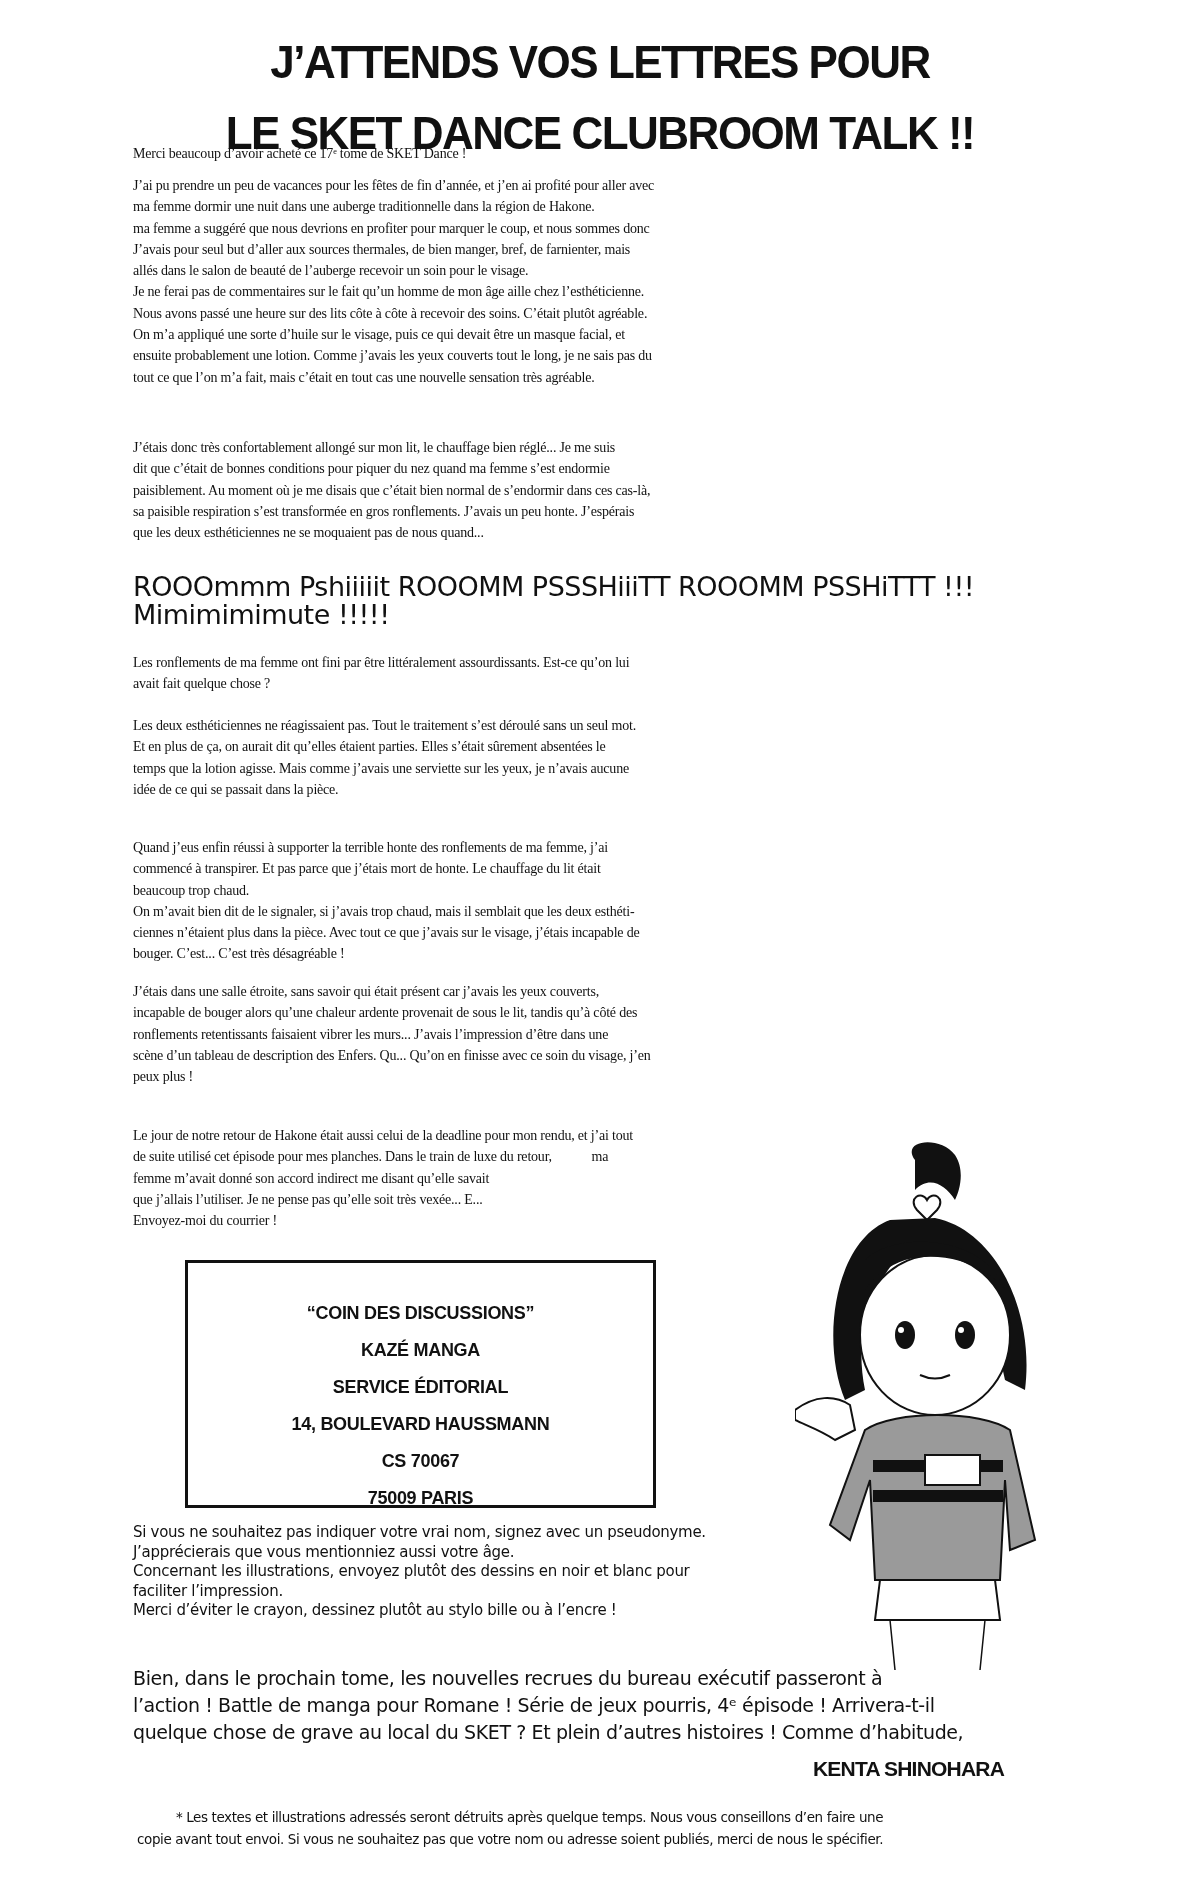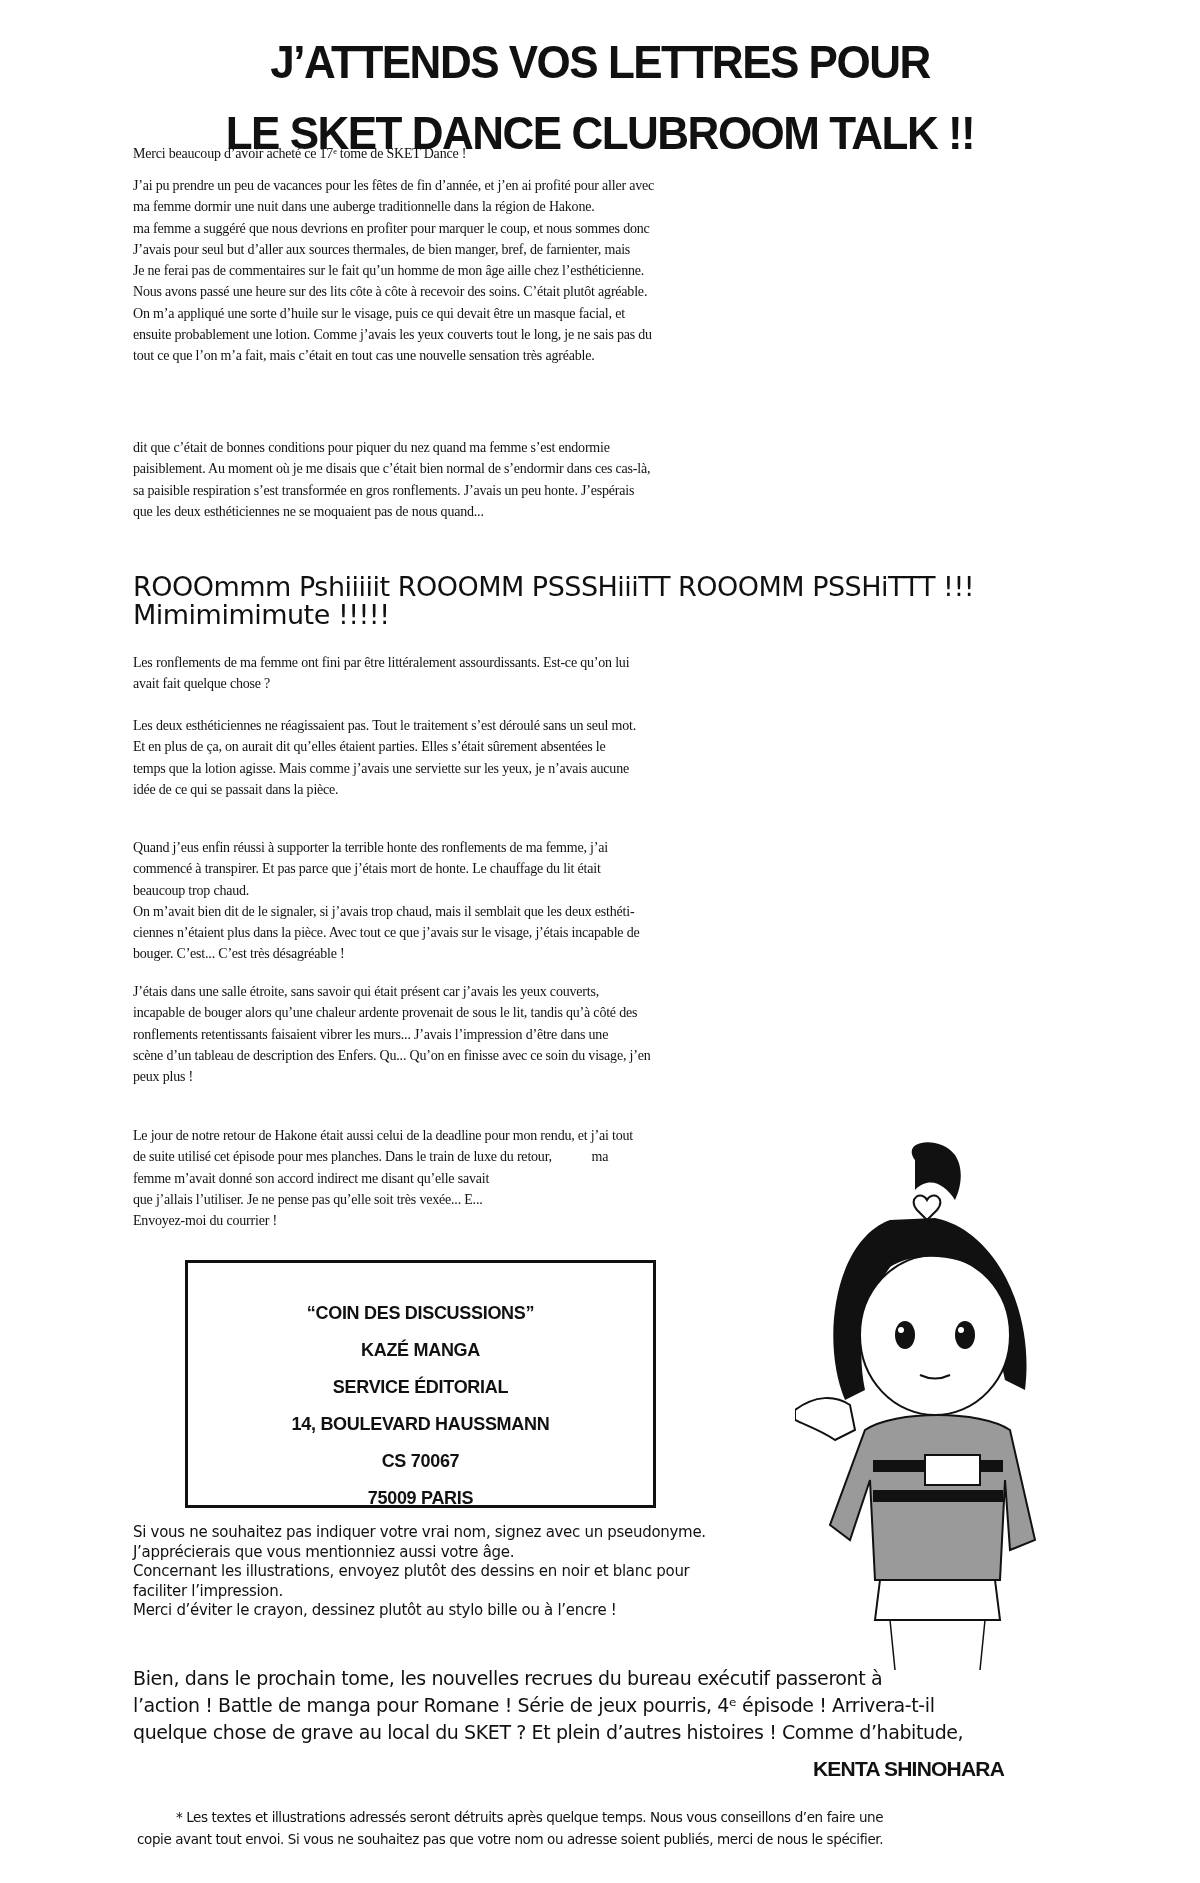--- a/index.html
+++ b/index.html
@@ -57,28 +57,30 @@
 
 <div class="abs body-text" style="left:133px; top:143px;">
   <p>Merci beaucoup d’avoir acheté ce 17ᵉ tome de SKET Dance !</p>
 </div>
 
 <div class="abs body-text" style="left:133px; top:167px;margin-top:8px;">
   <p>J’ai pu prendre un peu de vacances pour les fêtes de fin d’année, et j’en ai profité pour aller avec</p>
   <p>ma femme dormir une nuit dans une auberge traditionnelle dans la région de Hakone.</p>
   <p>ma femme a suggéré que nous devrions en profiter pour marquer le coup, et nous sommes donc</p>
   <p>J’avais pour seul but d’aller aux sources thermales, de bien manger, bref, de farnienter, mais</p>
+  <p>allés dans le salon de beauté de l’auberge recevoir un soin pour le visage.</p>
   <p>Je ne ferai pas de commentaires sur le fait qu’un homme de mon âge aille chez l’esthéticienne.</p>
   <p>Nous avons passé une heure sur des lits côte à côte à recevoir des soins. C’était plutôt agréable.</p>
   <p>On m’a appliqué une sorte d’huile sur le visage, puis ce qui devait être un masque facial, et</p>
   <p>ensuite probablement une lotion. Comme j’avais les yeux couverts tout le long, je ne sais pas du</p>
   <p>tout ce que l’on m’a fait, mais c’était en tout cas une nouvelle sensation très agréable.</p>
 </div>
 
 <div class="abs body-text" style="left:133px; top:437px;">
+  <p>J’étais donc très confortablement allongé sur mon lit, le chauffage bien réglé... Je me suis</p>
   <p>dit que c’était de bonnes conditions pour piquer du nez quand ma femme s’est endormie</p>
   <p>paisiblement. Au moment où je me disais que c’était bien normal de s’endormir dans ces cas-là,</p>
   <p>sa paisible respiration s’est transformée en gros ronflements. J’avais un peu honte. J’espérais</p>
   <p>que les deux esthéticiennes ne se moquaient pas de nous quand...</p>
 </div>
 
 <div class="abs sfx" style="left:133px; top:573px;">
   <p>ROOOmmm Pshiiiiit ROOOMM PSSSHiiiTT ROOOMM PSSHiTTT !!!</p>
   <p>Mimimimimute !!!!!</p>
 </div>

